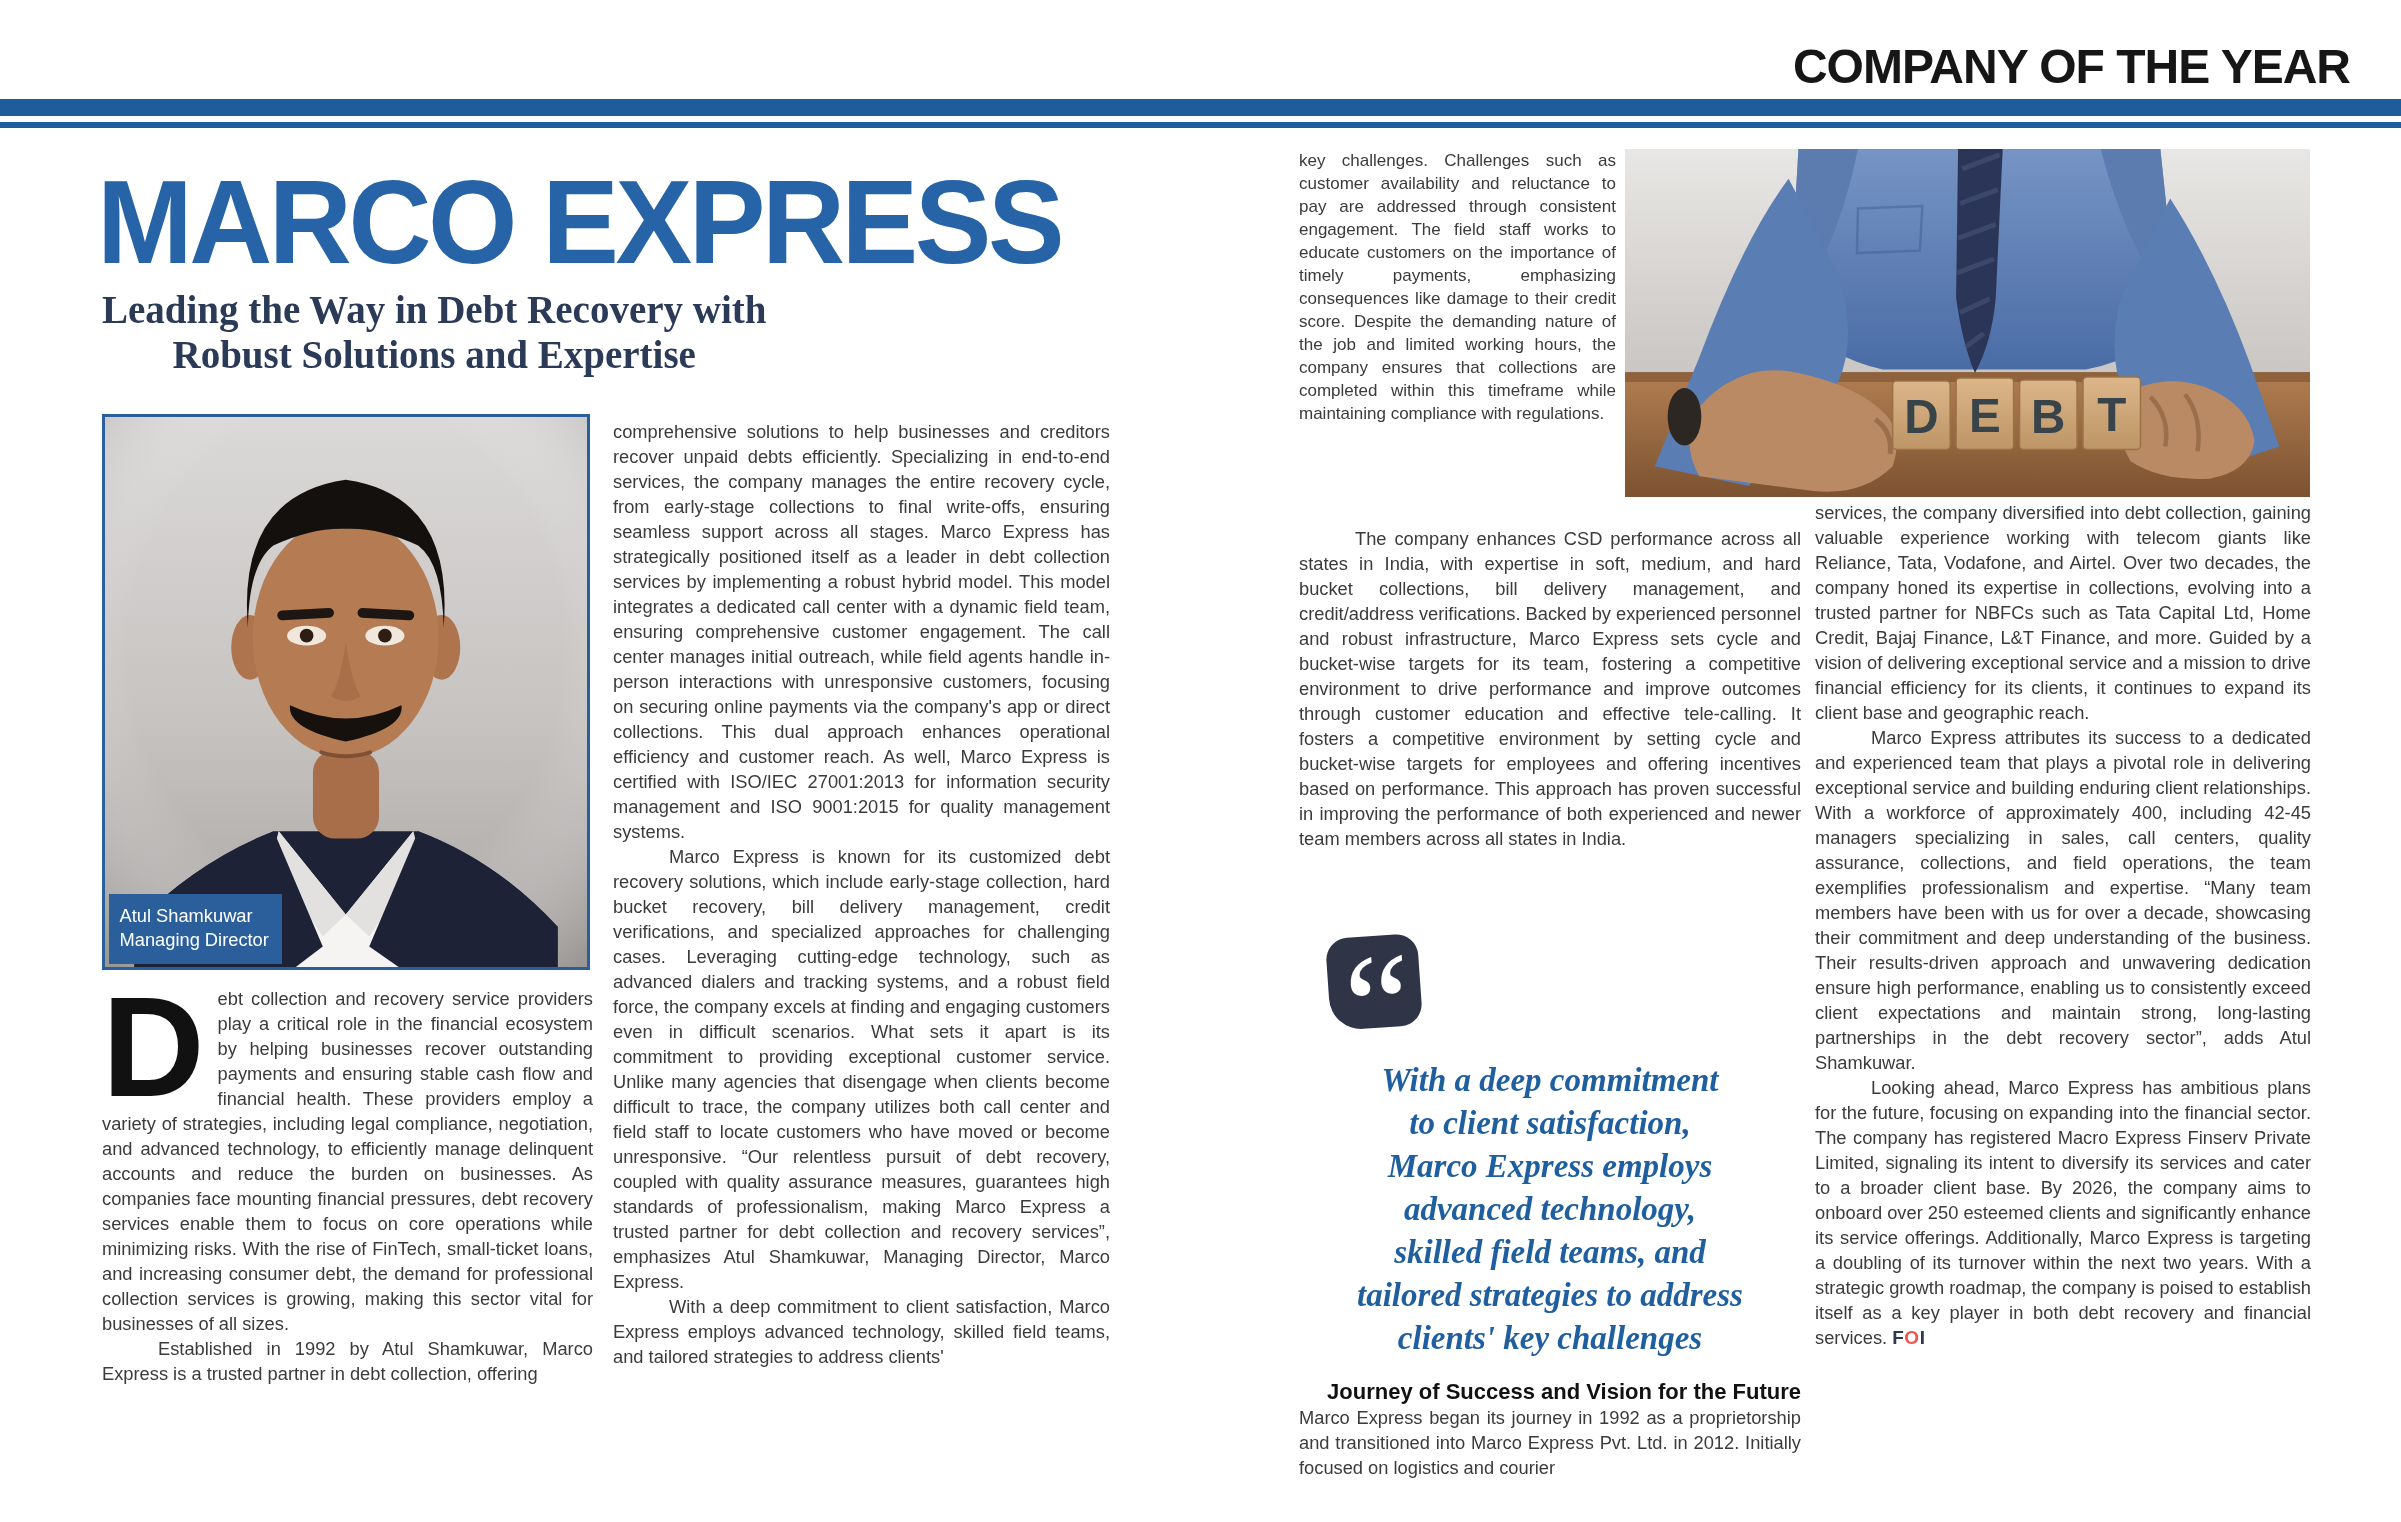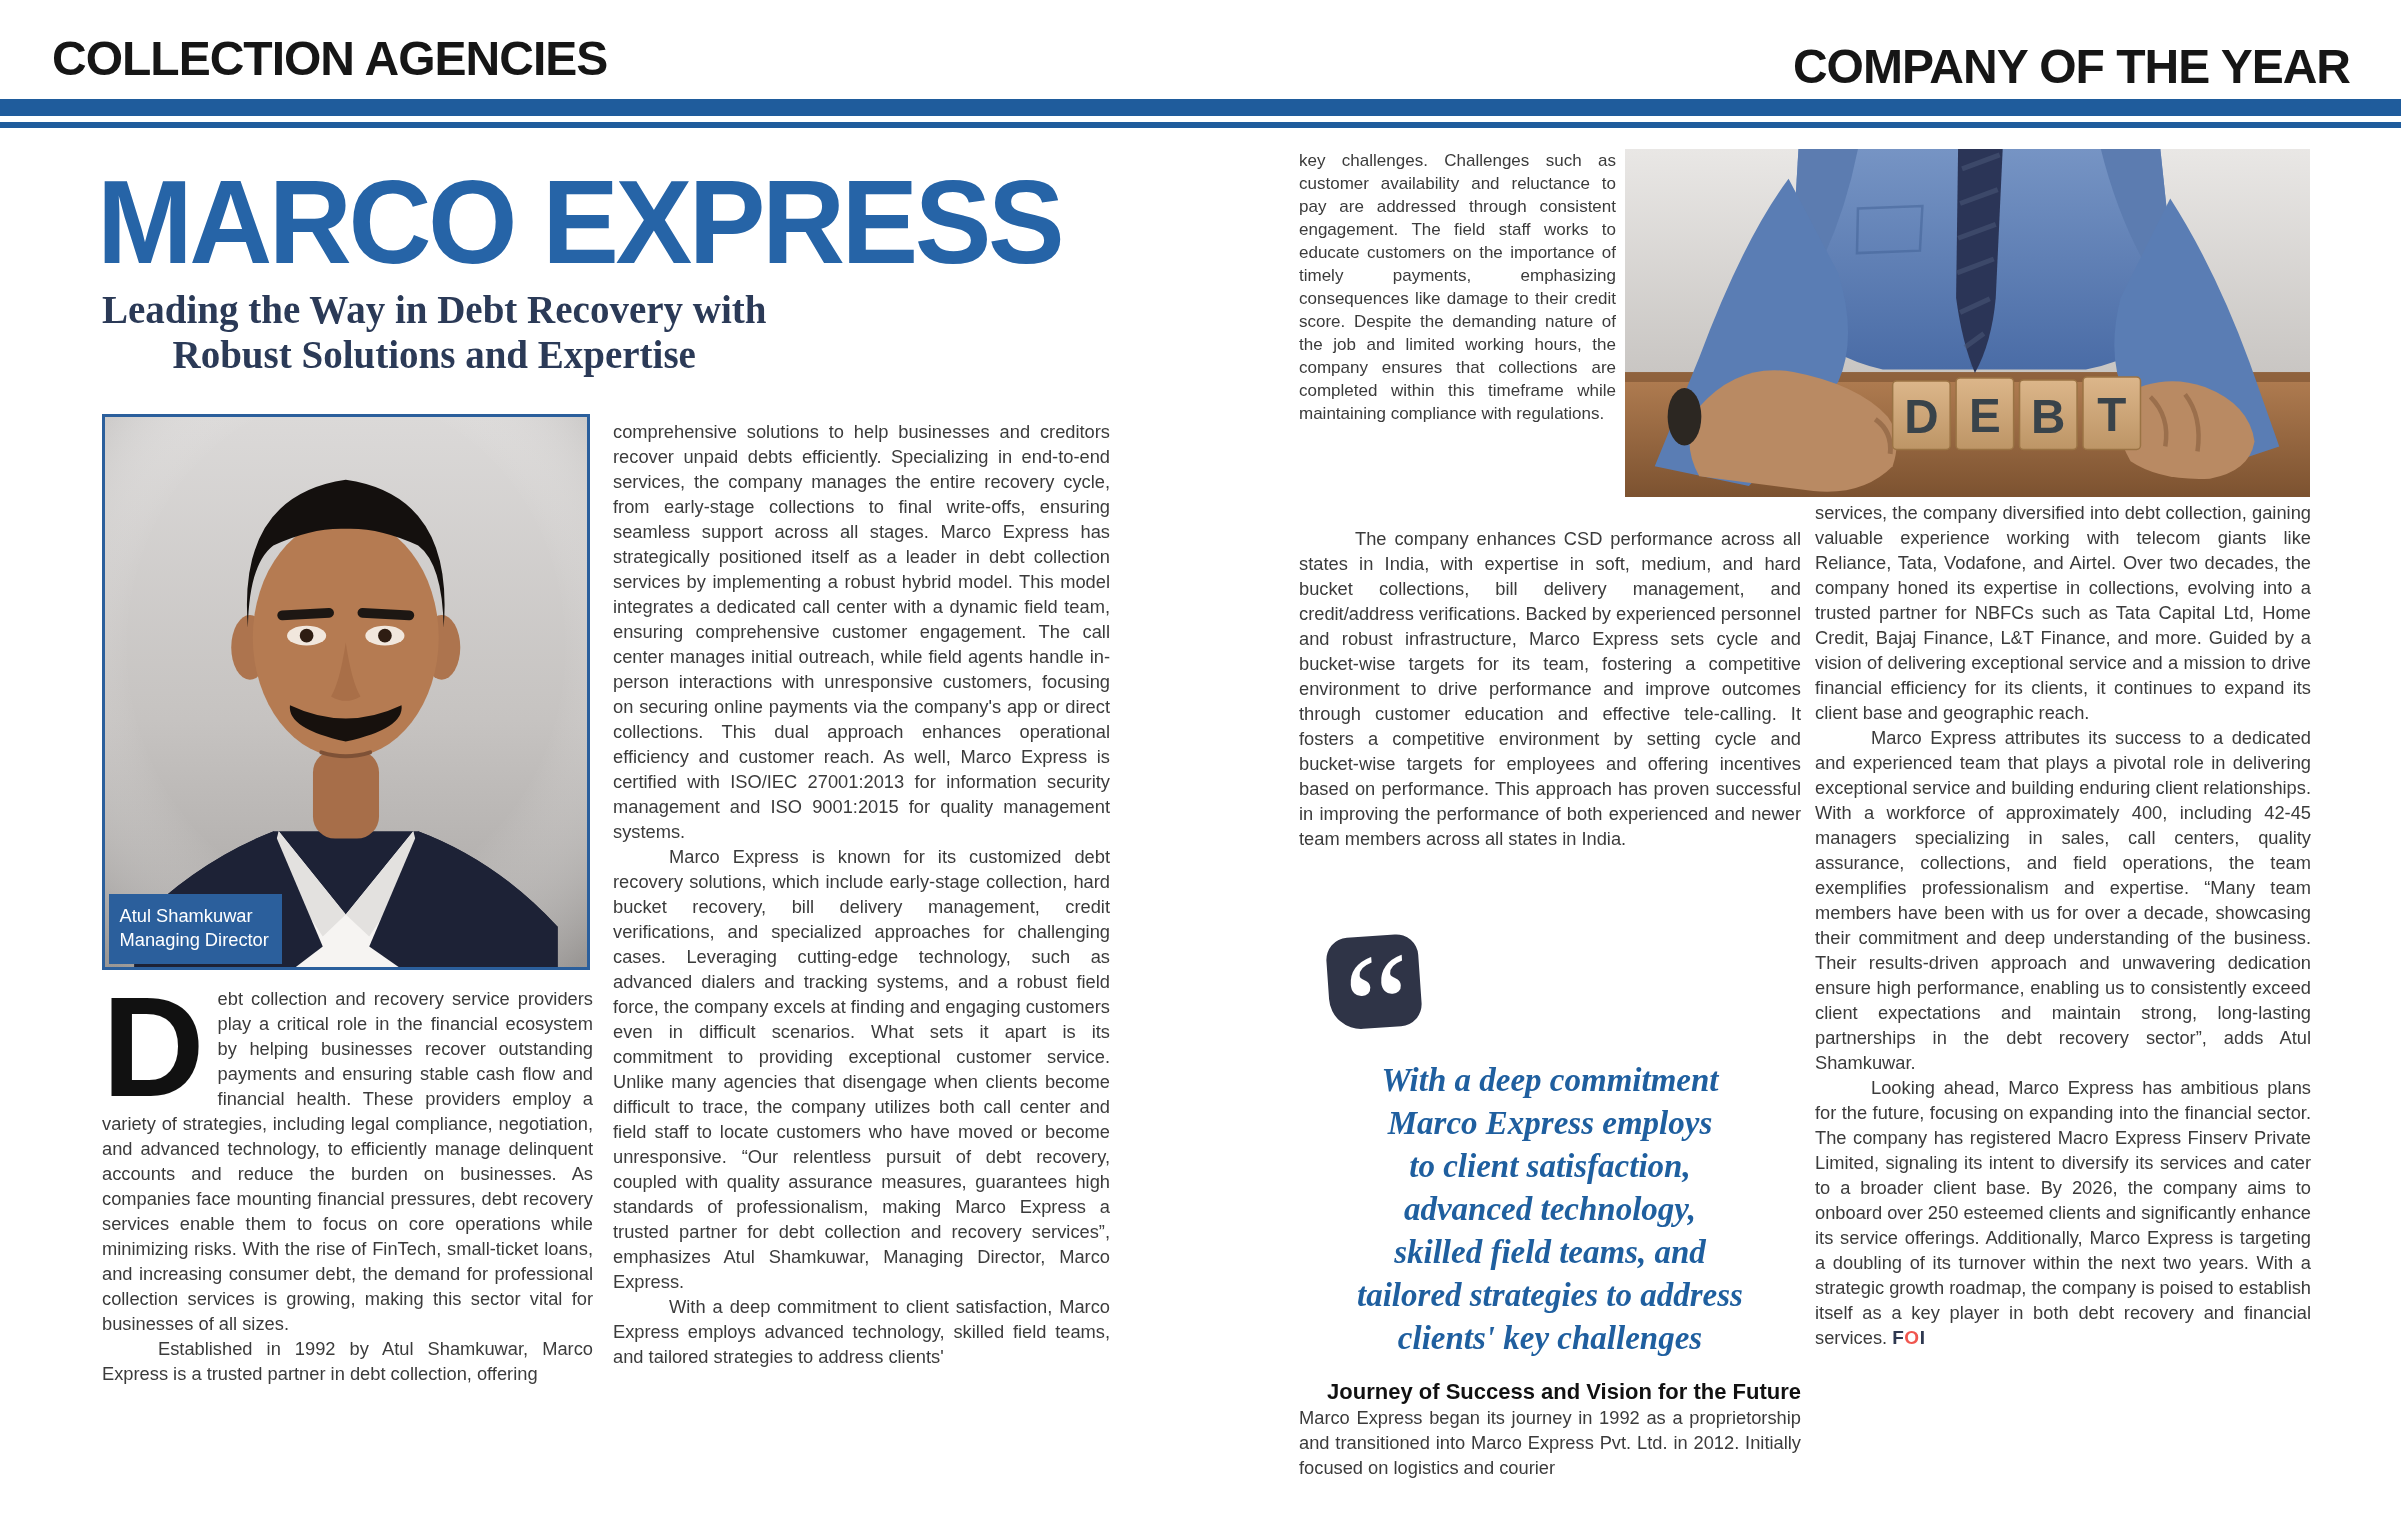--- a/index.html
+++ b/index.html
@@ -62,21 +62,20 @@
   
   .foi{font-weight:bold;font-size:19px;letter-spacing:0.5px;white-space:nowrap;}
   .foi .n{color:#2e3850;}
   .foi .o{color:#f0564f;}
 </style>
 </head>
 <body>
 
 <div class="spread">
 
-  <div class="hdr left">COLLECTION AGENCIES</div>
   <div class="hdr right">COMPANY OF THE YEAR</div>
   <div class="rule-thick"></div>
   <div class="rule-thin"></div>
 
   <div class="title">MARCO EXPRESS</div>
   <div class="subtitle">
     <div>Leading the Way in Debt Recovery with</div>
     <div>Robust Solutions and Expertise</div>
   </div>
 
@@ -209,22 +208,22 @@
 
   <div class="colbox col3r bt">
     <p class="ind">The company enhances CSD performance across all states in India, with expertise in soft, medium, and hard bucket collections, bill delivery management, and credit/address verifications. Backed by experienced personnel and robust infrastructure, Marco Express sets cycle and bucket-wise targets for its team, fostering a competitive environment to drive performance and improve outcomes through customer education and effective tele-calling. It fosters a competitive environment by setting cycle and bucket-wise targets for employees and offering incentives based on performance. This approach has proven successful in improving the performance of both experienced and newer team members across all states in India.</p>
 
     <div class="quote-icon">
       <span class="glyph">“</span>
     </div>
 
     <div class="pullquote">
       <div>With a deep commitment</div>
+      <div>to client satisfaction,</div>
       <div>Marco Express employs</div>
-      <div>to client satisfaction,</div>
       <div>advanced technology,</div>
       <div>skilled field teams, and</div>
       <div>tailored strategies to address</div>
       <div>clients' key challenges</div>
     </div>
 
     <div class="jheading">Journey of Success and Vision for the Future</div>
     <p class="jtext">Marco Express began its journey in 1992 as a proprietorship and transitioned into Marco Express Pvt. Ltd. in 2012. Initially focused on logistics and courier</p>
   </div>
 

